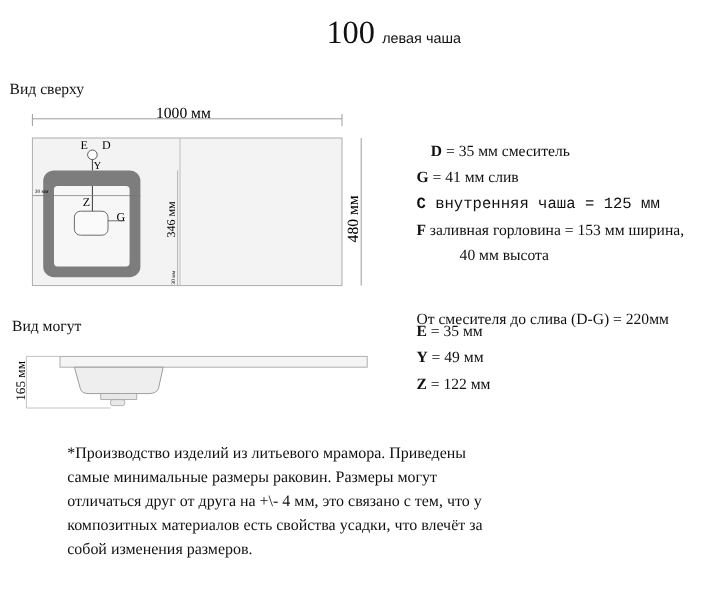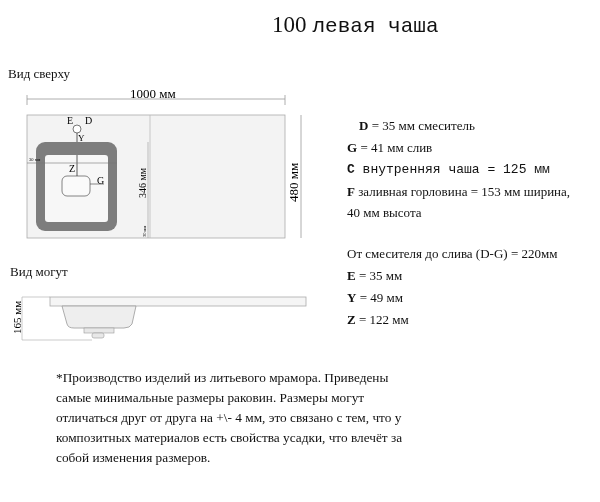--- a/index.html
+++ b/index.html
@@ -1,20 +1,20 @@
 <!DOCTYPE html>
 <html><head>
 <meta charset="utf-8">
 <style>
   html,body{margin:0;padding:0;background:#fff;}
   body{width:600px;height:502px;position:relative;overflow:hidden;font-family:"Liberation Serif",serif;color:#111;}
   .abs{position:absolute;}
   .title{left:272px;top:12px;white-space:nowrap;}
-  .title .num{font-family:"Liberation Serif",serif;font-size:23px;}
-  .title .txt{font-family:Liberation Mono, monospace;font-size:21px;margin-left:6px;}
+  .title .num{font-family:"Liberation Serif",serif;font-size:27px;}
+  .title .txt{font-family:Liberation Sans, sans-serif;font-size:12px;margin-left:6px;}
   .section-label{font-size:13px;}
   .spec{left:347px;font-size:13px;white-space:nowrap;}
   .spec b{font-weight:bold;}
   .note{left:16px;top:368px;width:370px;font-size:13.3px;line-height:20px;margin-left:40px;}
   svg text{font-family:"Liberation Serif",serif;}
 </style>
 </head>
 <body>
 
 <div class="abs title">
@@ -70,19 +70,19 @@
   <line x1="22" y1="7" x2="50" y2="7" stroke="#aaa" stroke-width="0.6"></line>
   <line x1="22" y1="50" x2="92" y2="50" stroke="#aaa" stroke-width="0.6"></line>
   <line x1="22" y1="7" x2="22" y2="50" stroke="#aaa" stroke-width="0.6"></line>
   <text x="0" y="0" font-size="11" transform="translate(21,44) rotate(-90)">165 мм</text>
 </svg>
 
 <div class="abs spec" style="top:118px;margin-left:12px;"><b>D</b><span> = 35 мм смеситель</span></div>
 <div class="abs spec" style="top:140px;"><b>G</b><span> = 41 мм слив</span></div>
 <div class="abs spec" style="top:162px;font-family:Liberation Mono, monospace;"><b>C</b><span> внутренняя чаша = 125 мм</span></div>
 <div class="abs spec" style="top:184px;"><b>F</b><span> заливная горловина = 153 мм ширина,</span></div>
-<div class="abs spec" style="top:205px;"><span>40 мм высота</span></div>
-<div class="abs spec" style="top:246px;font-family:Liberation Serif, serif;"><span>От смесителя до слива (D-G) = 220мм</span></div>
+<div class="abs spec" style="top:205px;margin-left:36px;"><span>40 мм высота</span></div>
+<div class="abs spec" style="top:258px;font-family:Liberation Serif, serif;"><span>От смесителя до слива (D-G) = 220мм</span></div>
 <div class="abs spec" style="top:268px;"><b>E</b><span> = 35 мм</span></div>
 <div class="abs spec" style="top:290px;font-family:Liberation Serif, serif;"><b>Y</b><span> = 49 мм</span></div>
 <div class="abs spec" style="top:312px;"><b>Z</b><span> = 122 мм</span></div>
 
 <div class="abs note">*Производство изделий из литьевого мрамора. Приведены самые минимальные размеры раковин. Размеры могут отличаться друг от друга на +\- 4 мм, это связано с тем, что у композитных материалов есть свойства усадки, что влечёт за собой изменения размеров.</div>
 
 </body></html>

